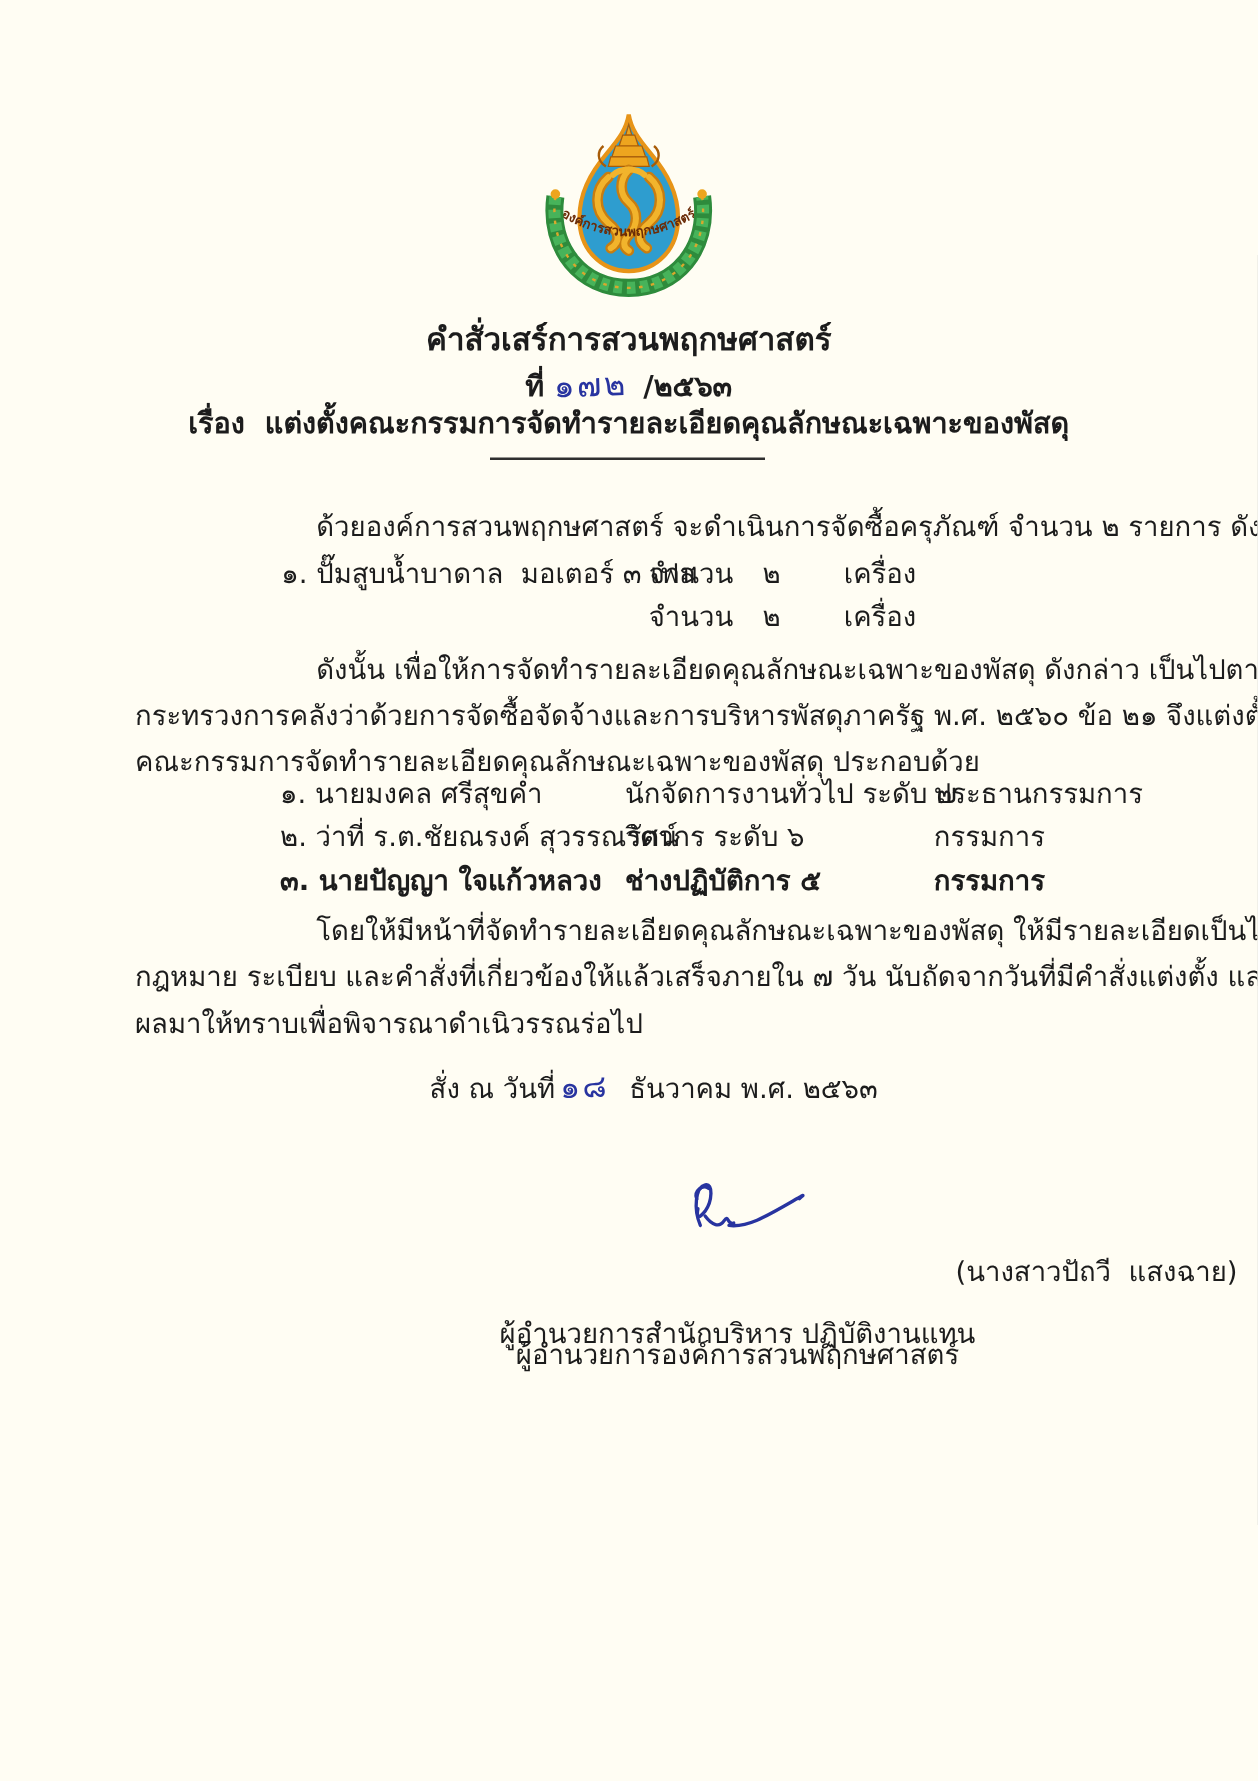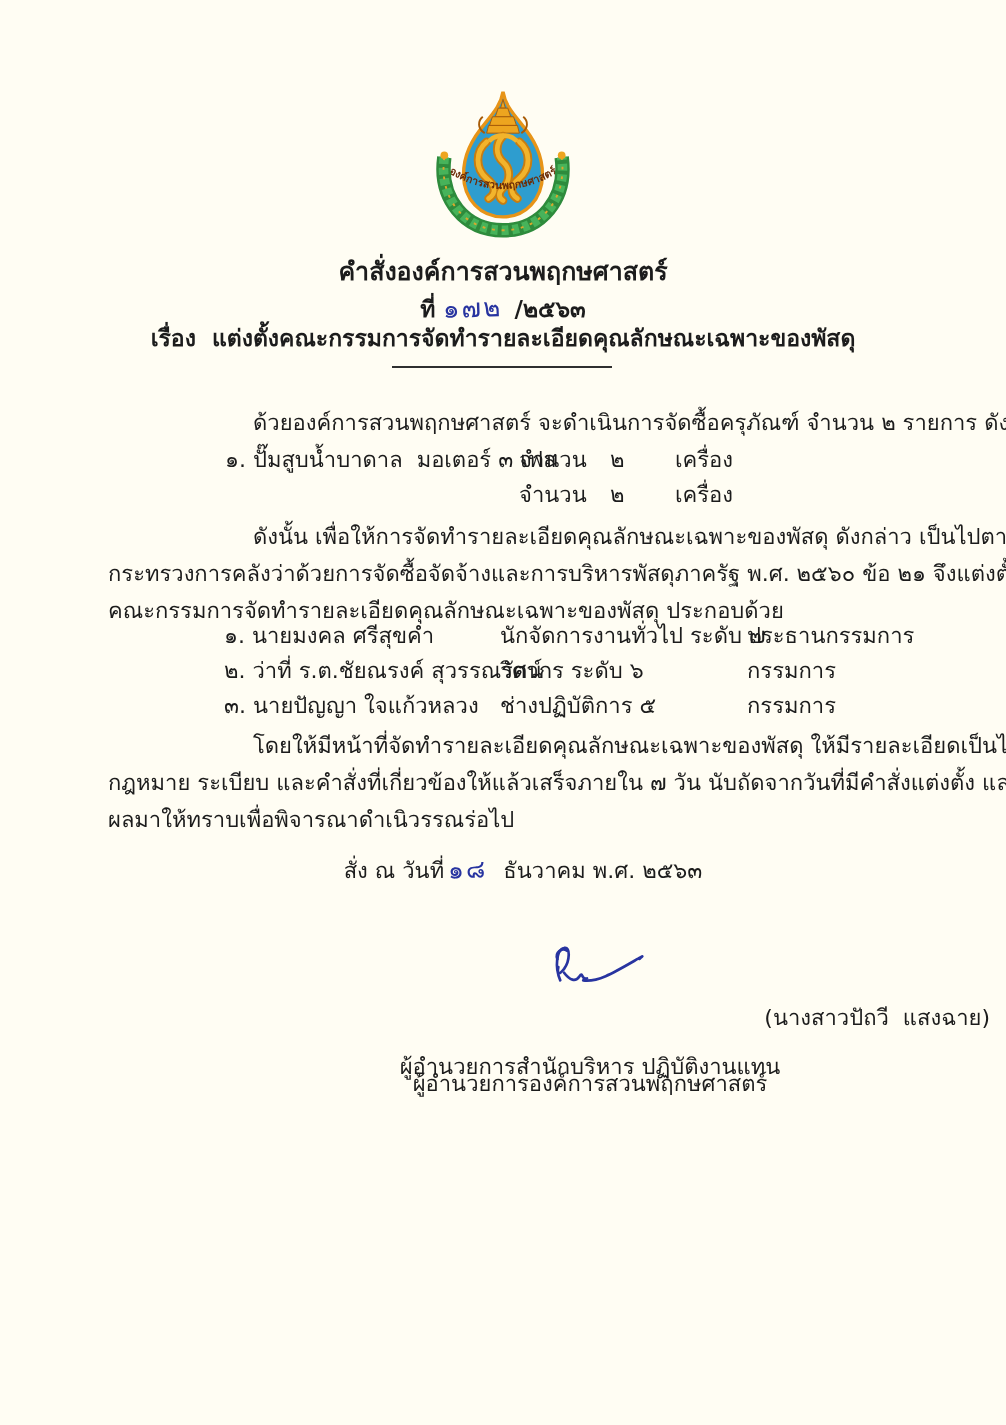--- a/index.html
+++ b/index.html
@@ -38,21 +38,21 @@
   .item-row .col-unit{position:absolute;left:675px;}
   .row1{top:441px;} .row2{top:476px;}
   .para{left:108px;width:800px;}
   .para .line{line-height:37px;white-space:pre;}
   .para .line.first{padding-left:145px;}
   .para-reg{top:518px;} .para-duty{top:727px;}
   .committee-row{left:0;width:1006px;height:36px;}
   .committee-row .col-name{position:absolute;left:224px;white-space:pre;}
   .committee-row .col-pos{position:absolute;left:500px;white-space:pre;}
   .committee-row .col-role{position:absolute;left:747px;white-space:pre;}
-  .crow1{top:617px;} .crow2{top:652px;} .crow3{top:687px;}
+  .crow1{top:617px;} .crow2{top:652px;} .crow3{top:687px;font-weight:bold;}
   
   .date-line{top:849px;left:123px;width:800px;text-align:center;font-size:22px;}
   .date-line .handwritten{font-size:25px;margin:0 16px 0 4px;}
   .signature{top:936px;left:545px;width:105px;height:62px;}
   .signer-name{top:1000px;left:190px;width:800px;text-align:right;font-size:22px;white-space:pre;}
   .signer-pos1{top:1033px;left:190px;width:800px;text-align:center;font-size:22px;margin-top:16px;}
   .signer-pos2{top:1066px;left:190px;width:800px;text-align:center;font-size:22px;}
 </style>
 </head>
 <body>
@@ -95,21 +95,21 @@
       <g fill="none">
         <path d="M24,74 C18,118 46,150 85,150 C124,150 152,118 146,74" stroke="#2E8B3C" stroke-width="15"></path>
         <path d="M24,74 C18,118 46,150 85,150 C124,150 152,118 146,74" stroke="#47B35A" stroke-width="10" stroke-dasharray="7 4"></path>
         <path d="M24,74 C18,118 46,150 85,150 C124,150 152,118 146,74" stroke="#D9A82C" stroke-width="2" stroke-dasharray="3 7"></path>
         <circle cx="24" cy="72" r="4" fill="#EDA51F"></circle>
         <circle cx="146" cy="72" r="4" fill="#EDA51F"></circle>
       </g>
     </svg>
   </div>
 
-  <div class="abs doc-title">คำสั่งองค์การสวนพฤกษศาสตร์</div>
+  <div class="abs doc-title">คำสั่วเสร์การสวนพฤกษศาสตร์</div>
   <div class="abs num-line">
     <span>ที่</span><span class="handwritten">๑๗๒</span><span>/๒๕๖๓</span>
   </div>
   <div class="abs subject">เรื่อง  แต่งตั้งคณะกรรมการจัดทำรายละเอียดคุณลักษณะเฉพาะของพัสดุ</div>
   <div class="abs divider"></div>
 
   <div class="abs bodytext intro">ด้วยองค์การสวนพฤกษศาสตร์ จะดำเนินการจัดซื้อครุภัณฑ์ จำนวน ๒ รายการ ดังนี้</div>
 
   <div class="abs bodytext item-row row1">
     <span class="col-label">๑. ปั๊มสูบน้ำบาดาล  มอเตอร์ ๓ เฟส</span>

